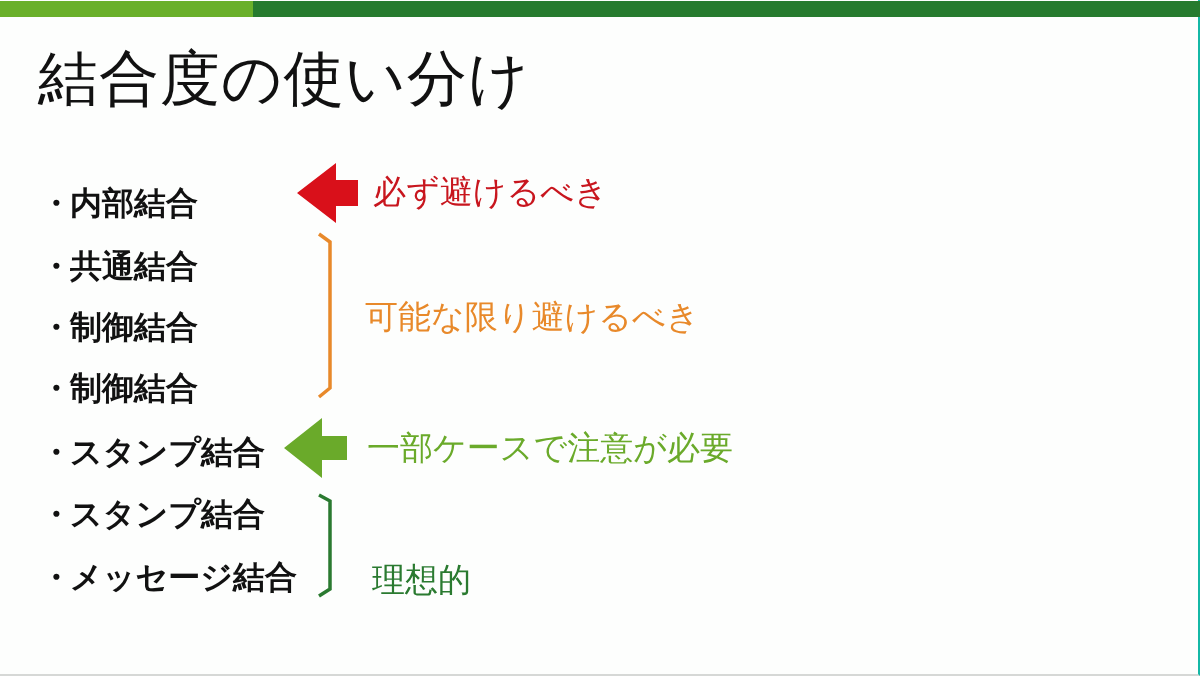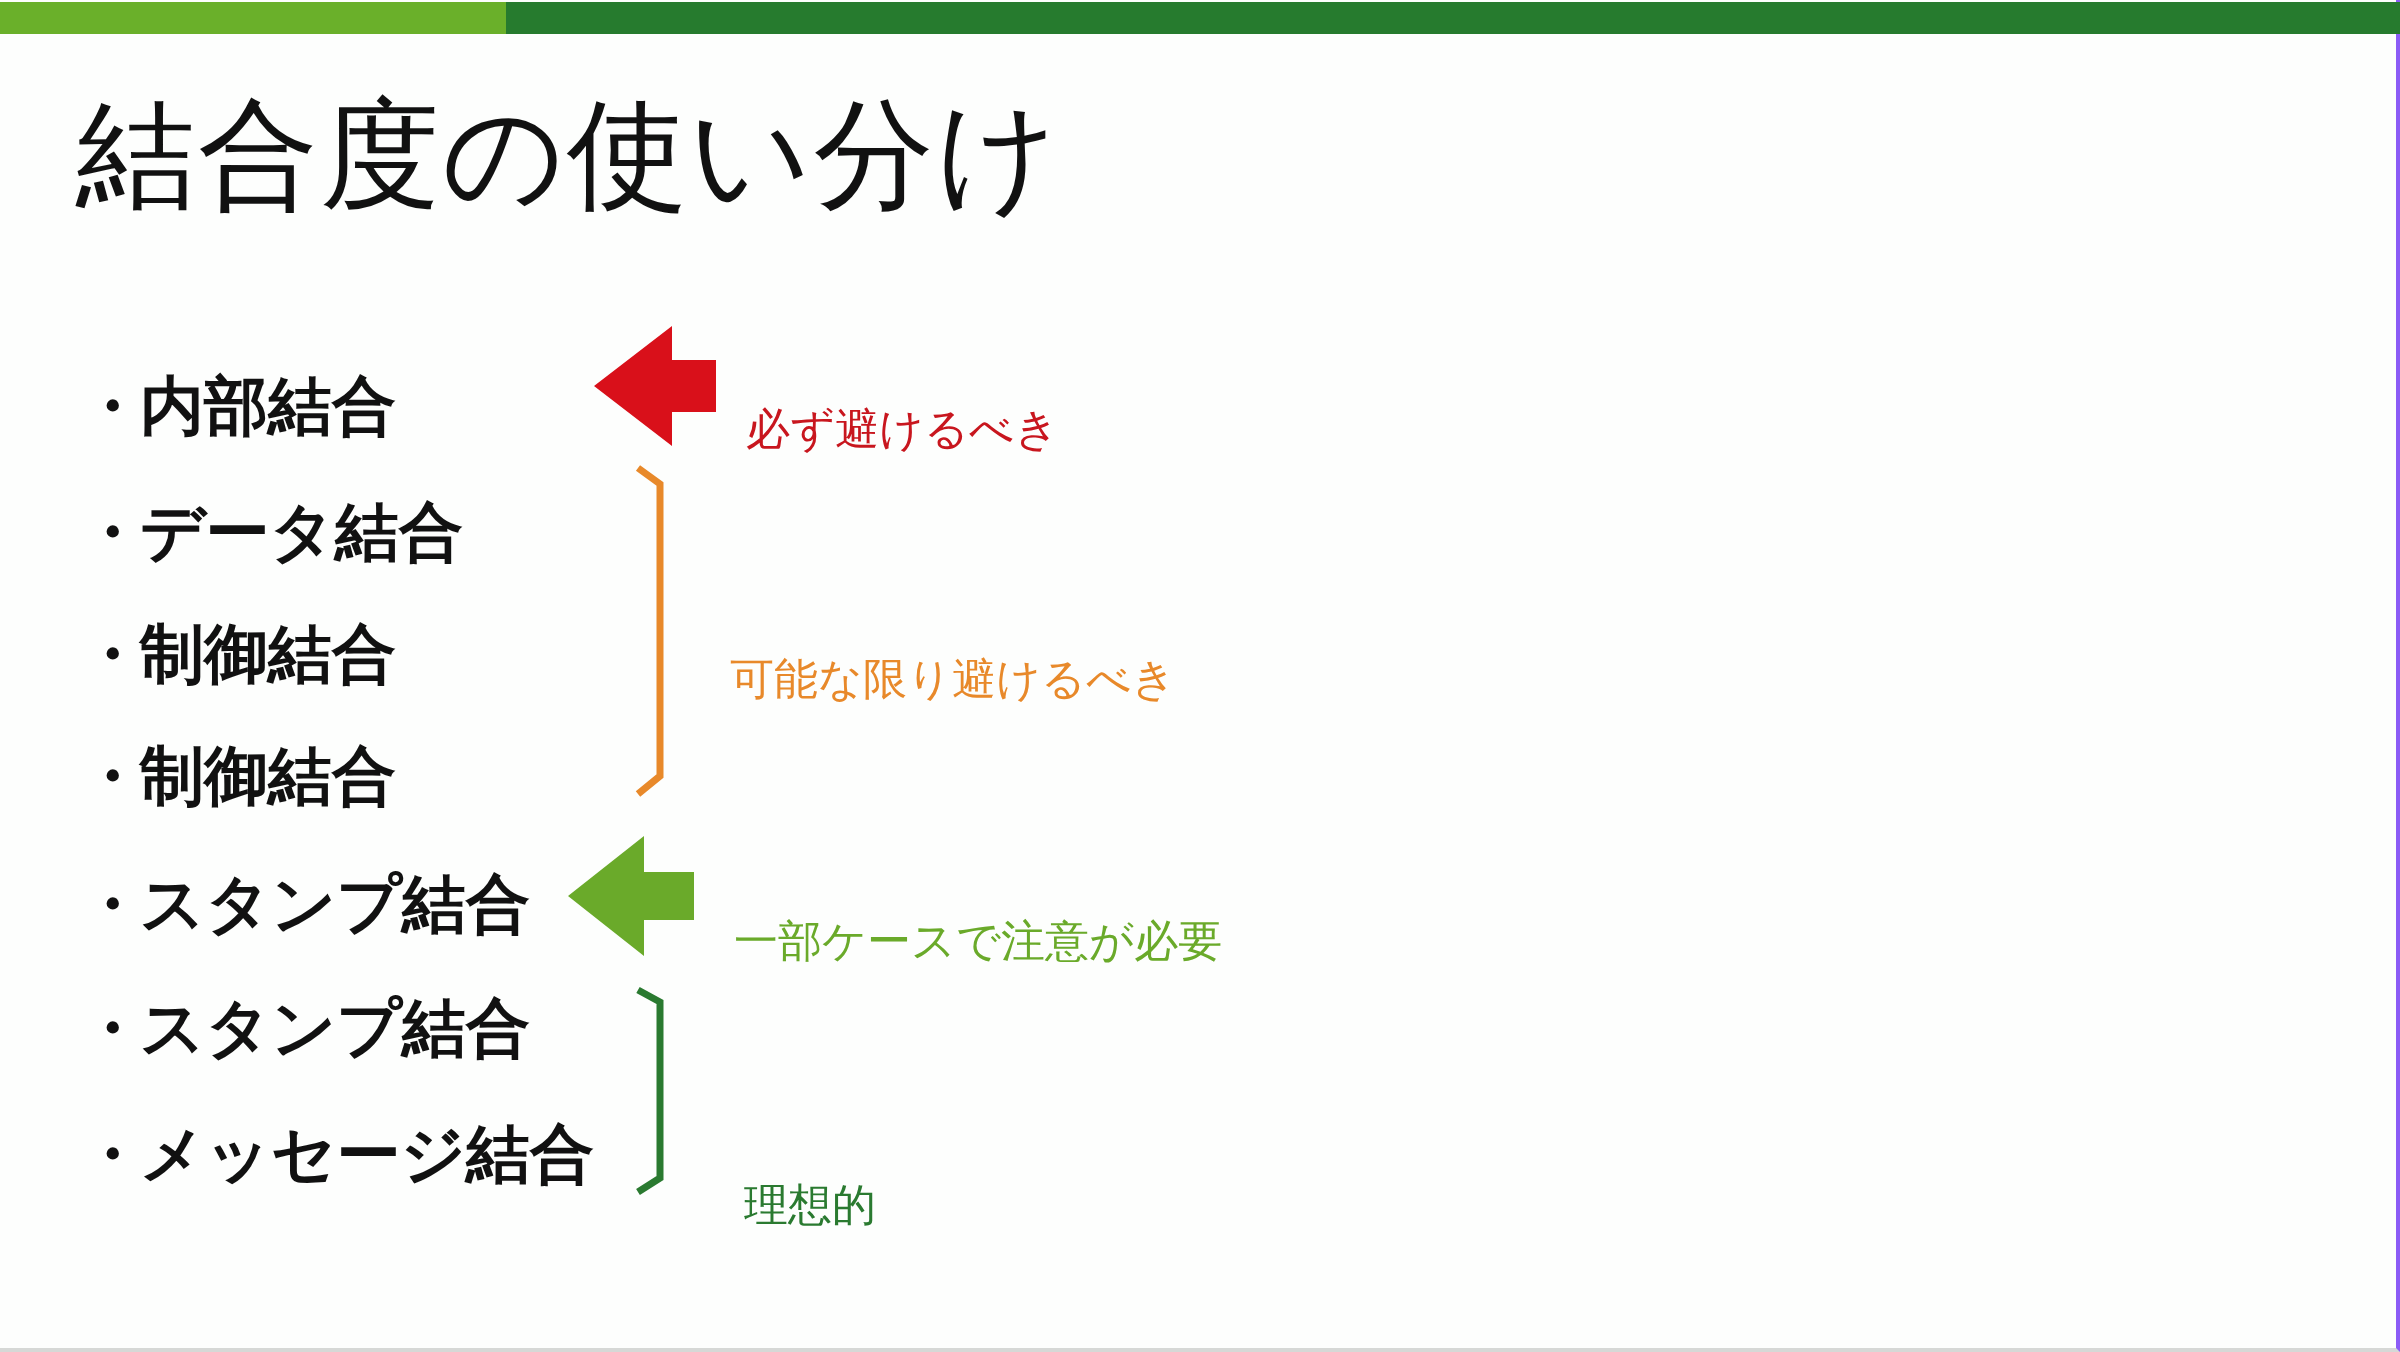--- a/index.html
+++ b/index.html
@@ -4,53 +4,53 @@
 <style>
   html, body { margin: 0; padding: 0; }
   body {
     width: 1200px; height: 676px; overflow: hidden;
     background: #fdfefd;
     font-family: "DejaVu Sans", "Liberation Sans", sans-serif;
     position: relative;
   }
   .slide {
     position: absolute; left: 0; top: 0; width: 1198px; height: 674px;
-    border-right: 2px solid #8b5cf6; border-bottom: 2px solid #d6d8d6;
+    border-right: 2px solid #14b8a6; border-bottom: 2px solid #d6d8d6;
     background: #fdfefd;
   }
   .bar-light { position: absolute; left: 0; top: 1px; width: 253px; height: 16px; }
   .bar-dark  { position: absolute; left: 253px; top: 1px; width: 947px; height: 16px; }
   .title {
     position: absolute; left: 38px; top: 38px;
     font-size: 60px; line-height: 80px; color: #111; letter-spacing: 1px;
     white-space: nowrap;
   }
   .bullets { position: absolute; left: 40px; top: 0; }
   .bullet {
     position: absolute; left: 0; white-space: nowrap;
     font-size: 32px; font-weight: bold; color: #111; line-height: 34px;
   }
   .bullet .dot { display: inline-block; width: 30px; font-weight: bold; }
   .note {
-    position: absolute; white-space: nowrap; font-size: 22px; line-height: 40px; margin-top: 24px;
+    position: absolute; white-space: nowrap; font-size: 33px; line-height: 40px;
   }
   svg.shape { position: absolute; overflow: visible; }
 </style>
 </head>
 <body>
 
 <div class="slide">
   <div class="bar-light" style="background:#6ab02a"></div>
   <div class="bar-dark" style="background:#267b2e"></div>
 
   <div class="title">結合度の使い分け</div>
 
   <div class="bullets">
     <div class="bullet" style="top:186px"><span class="dot">・</span><span>内部結合</span></div>
-    <div class="bullet" style="top:249px"><span class="dot">・</span><span>データ結合</span></div>
+    <div class="bullet" style="top:249px"><span class="dot">・</span><span>共通結合</span></div>
     <div class="bullet" style="top:310px"><span class="dot">・</span><span>制御結合</span></div>
     <div class="bullet" style="top:371px"><span class="dot">・</span><span>制御結合</span></div>
     <div class="bullet" style="top:435px"><span class="dot">・</span><span>スタンプ結合</span></div>
     <div class="bullet" style="top:497px"><span class="dot">・</span><span>スタンプ結合</span></div>
     <div class="bullet" style="top:560px"><span class="dot">・</span><span>メッセージ結合</span></div>
   </div>
 
   <svg class="shape" style="left:296px;top:162px" width="64" height="62">
     <polygon points="1,31 40,1 40,18 62,18 62,44 40,44 40,61" fill="#d9101a"></polygon>
   </svg>

